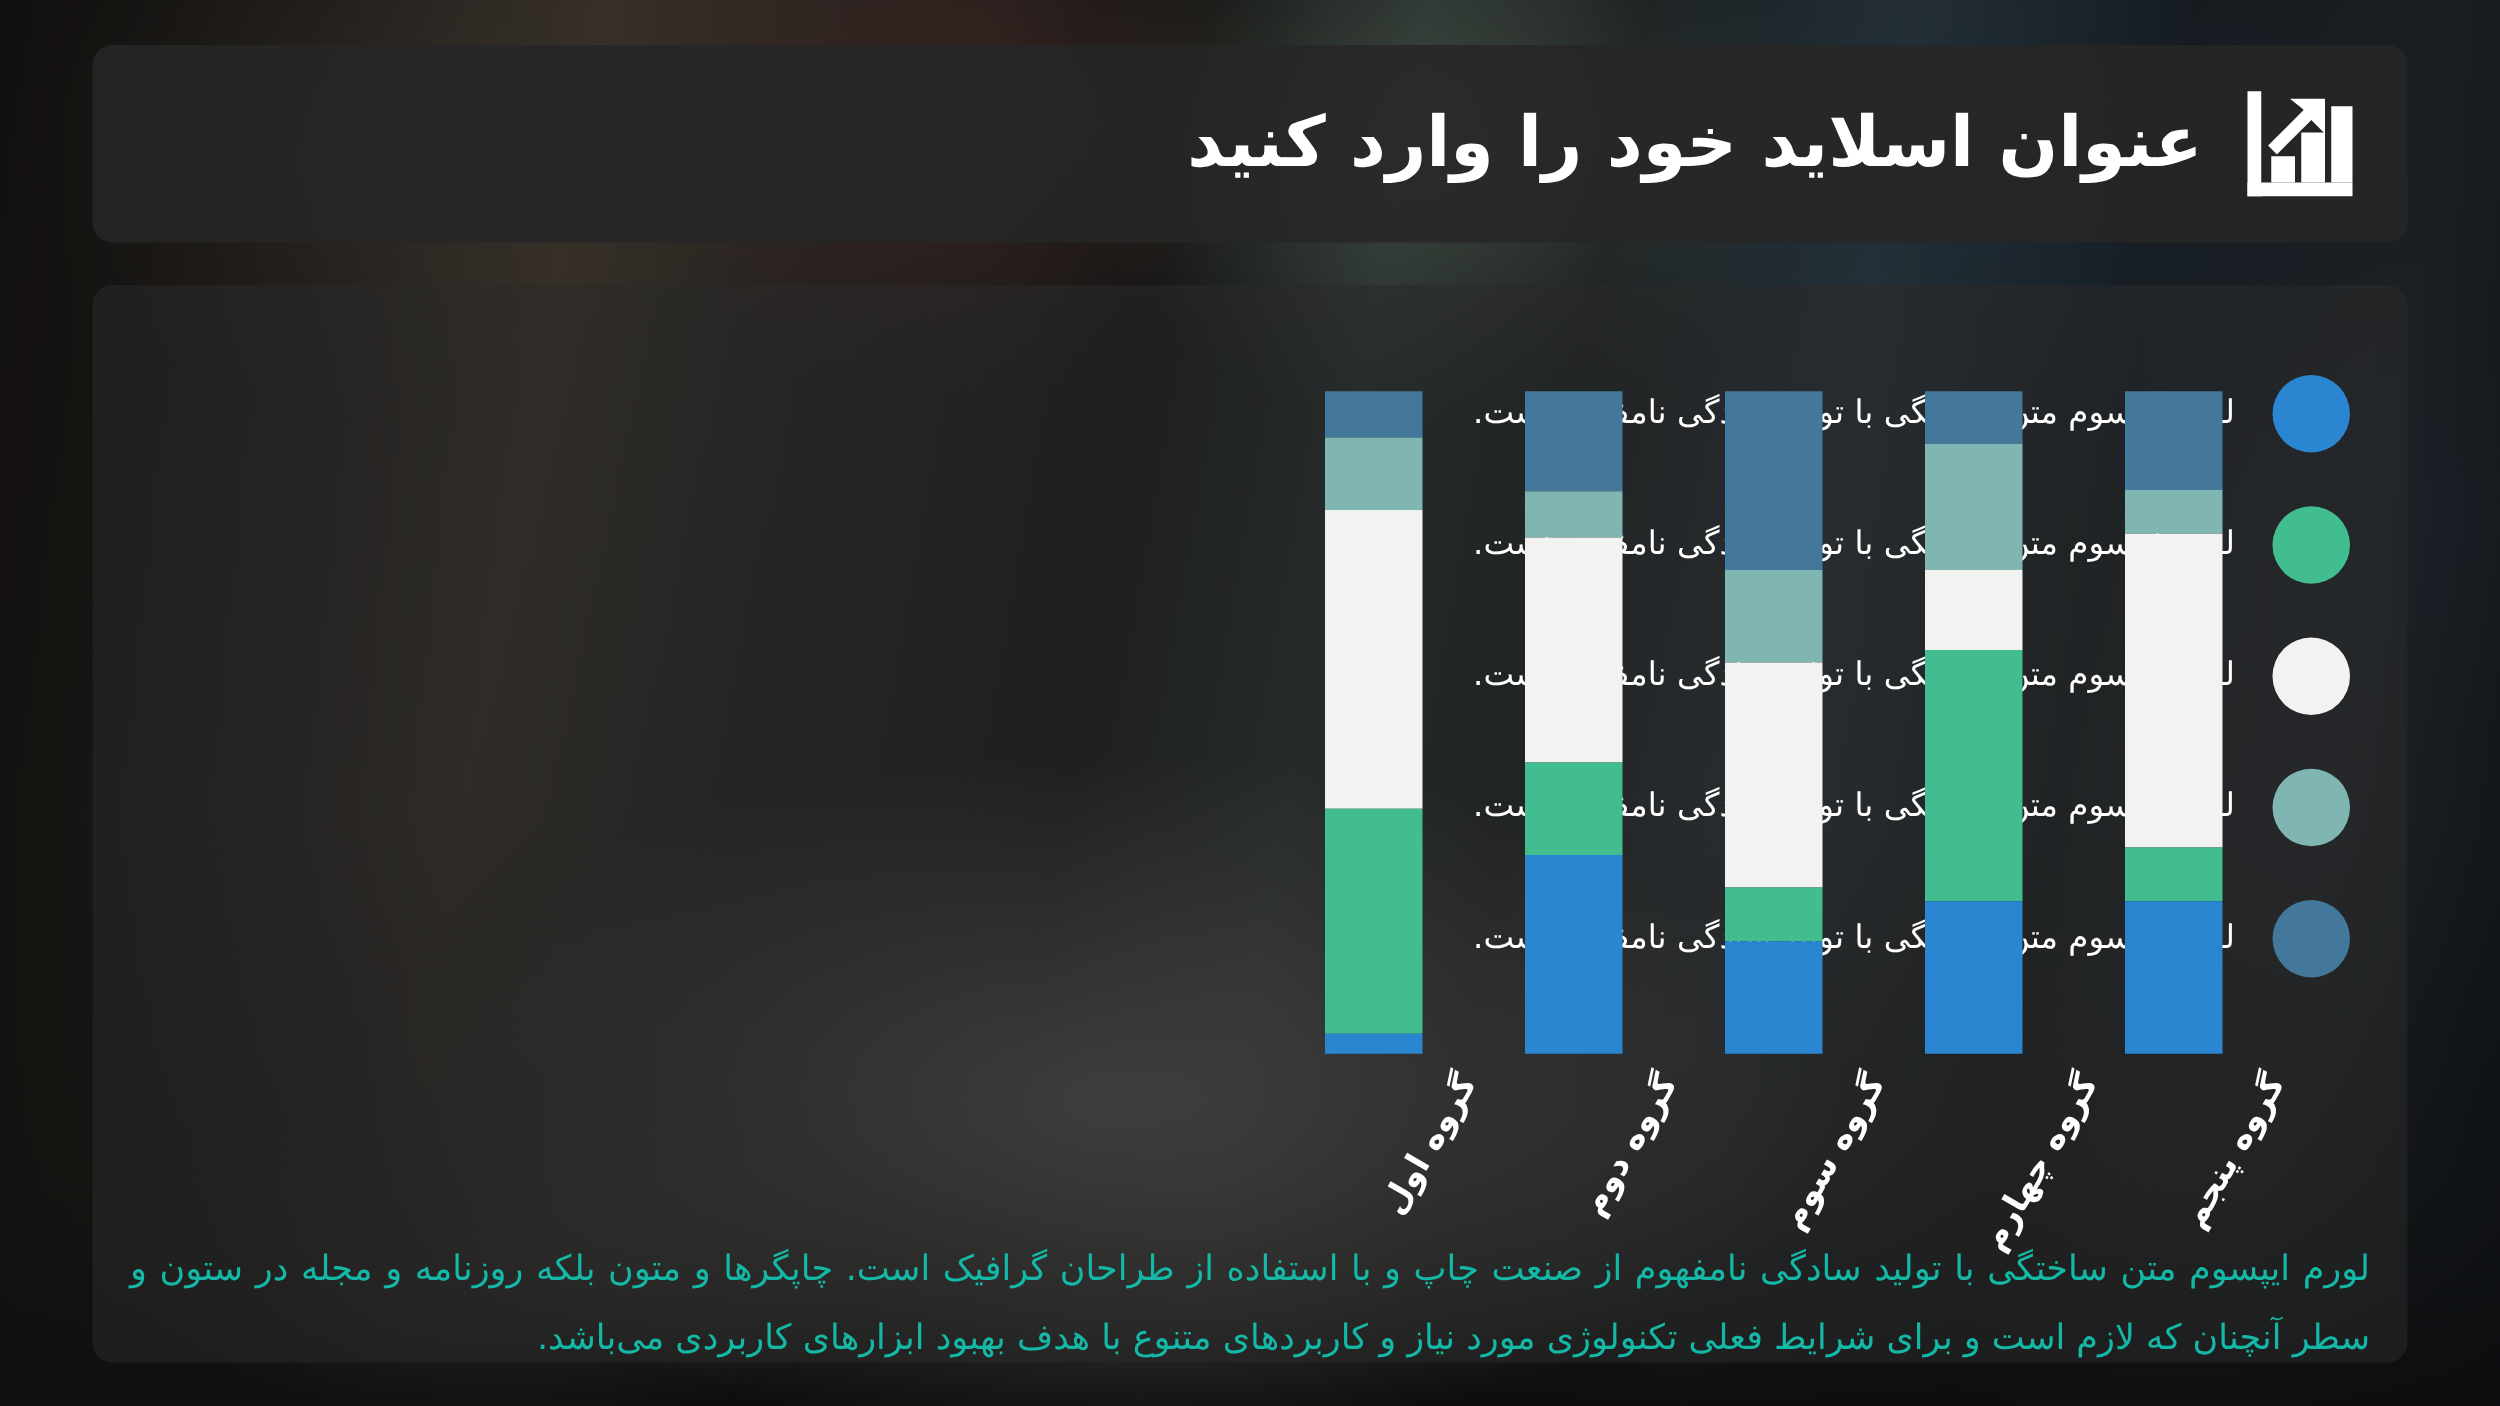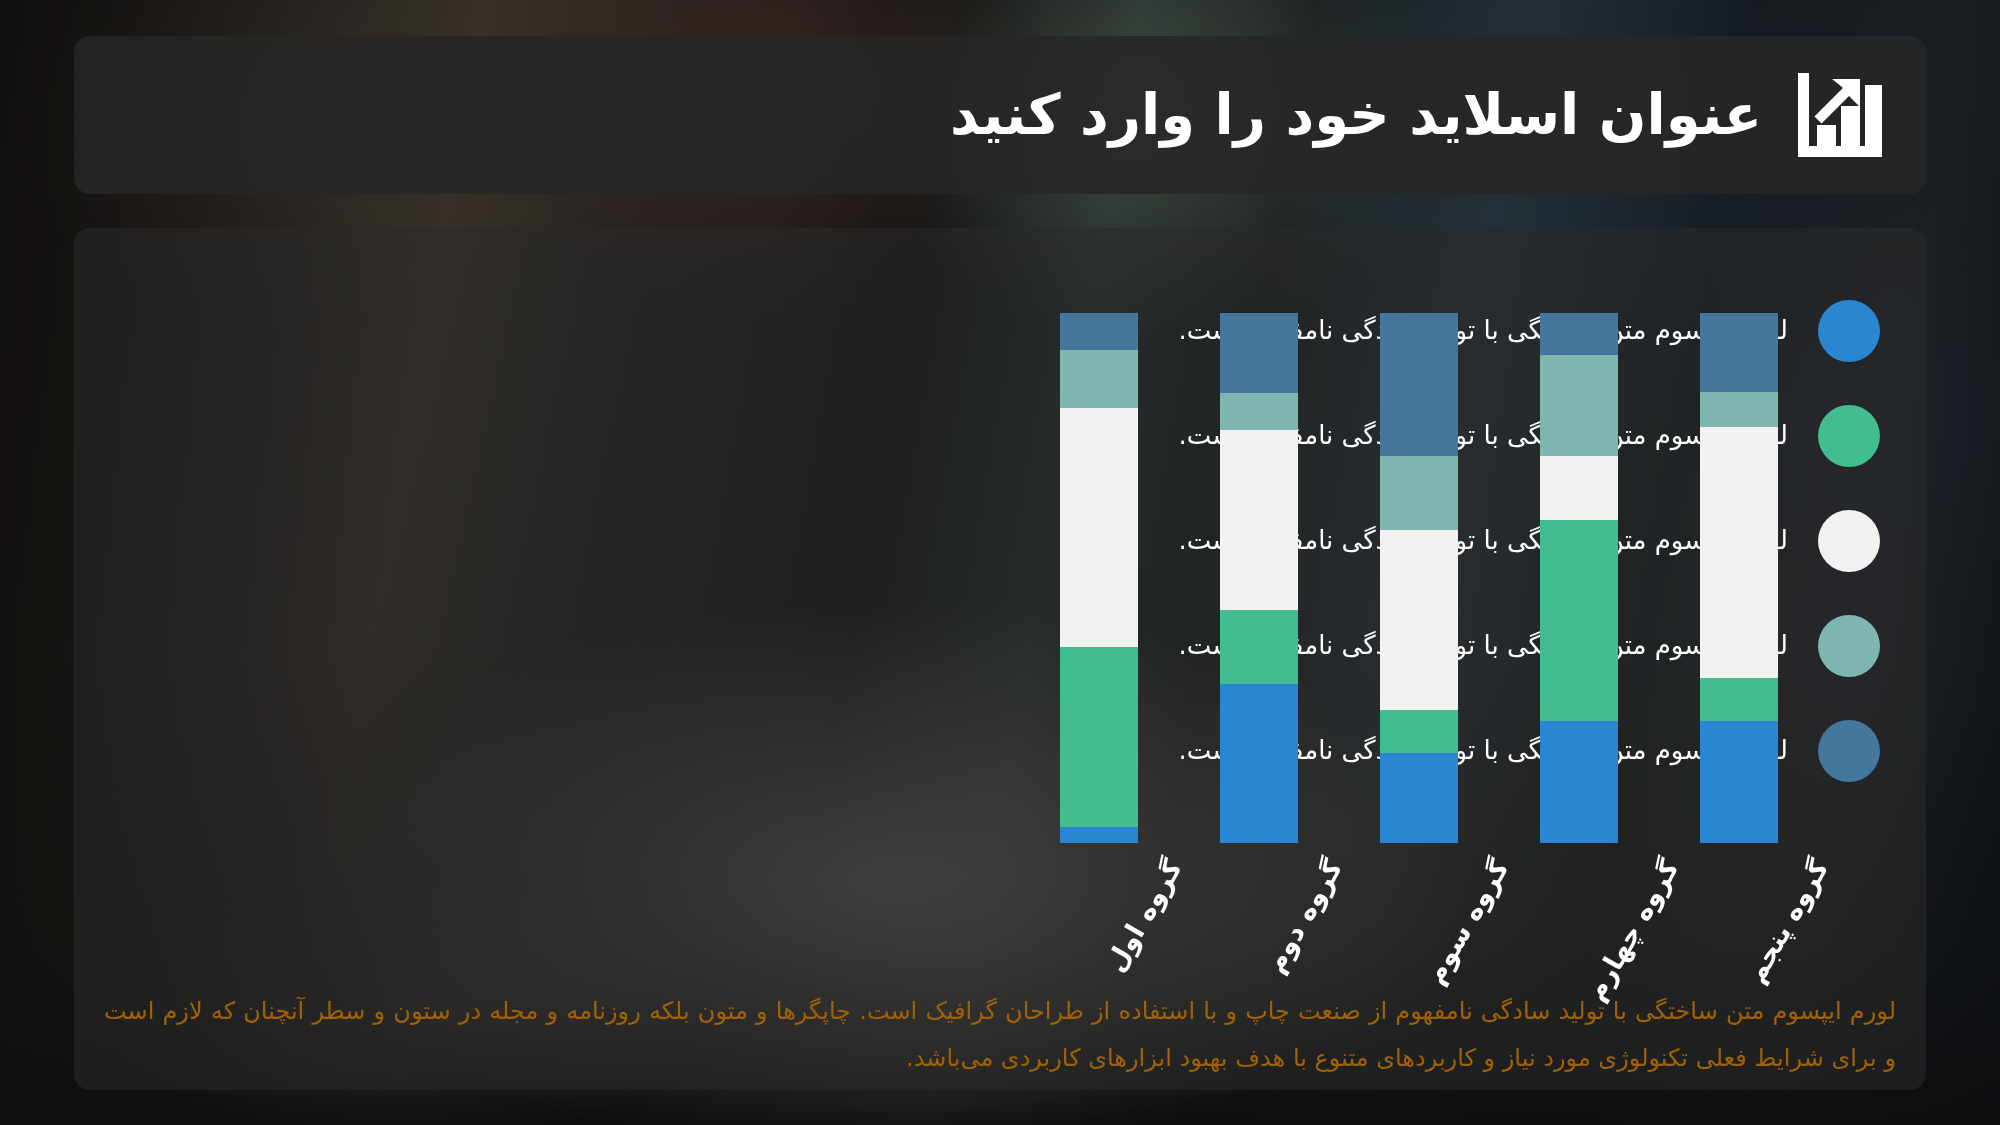--- a/index.html
+++ b/index.html
@@ -62,21 +62,21 @@
            display:flex;flex-direction:row-reverse;justify-content:flex-start;gap:82px;}
   .xlabel{width:78px;position:relative;}
   .xlabel span{
     position:absolute;top:2px;right:50%;transform-origin:top right;
     transform:translateX(50%) rotate(-60deg);
     color:#fff;font-size:27px;font-weight:bold;white-space:nowrap;direction:rtl;
   }
 
   
   .footer{position:absolute;left:104px;top:988px;width:1792px;
-          color:#a16207;font-size:24px;line-height:1.95;text-align:justify;direction:rtl;}
+          color:#14b8a6;font-size:28px;line-height:1.95;text-align:justify;direction:rtl;}
 </style>
 </head>
 <body>
 
 <div class="stage">
 
   <div class="photo">
     <div class="layer pl1"></div>
     <div class="layer pl2"></div>
     <div class="layer pl3"></div>

